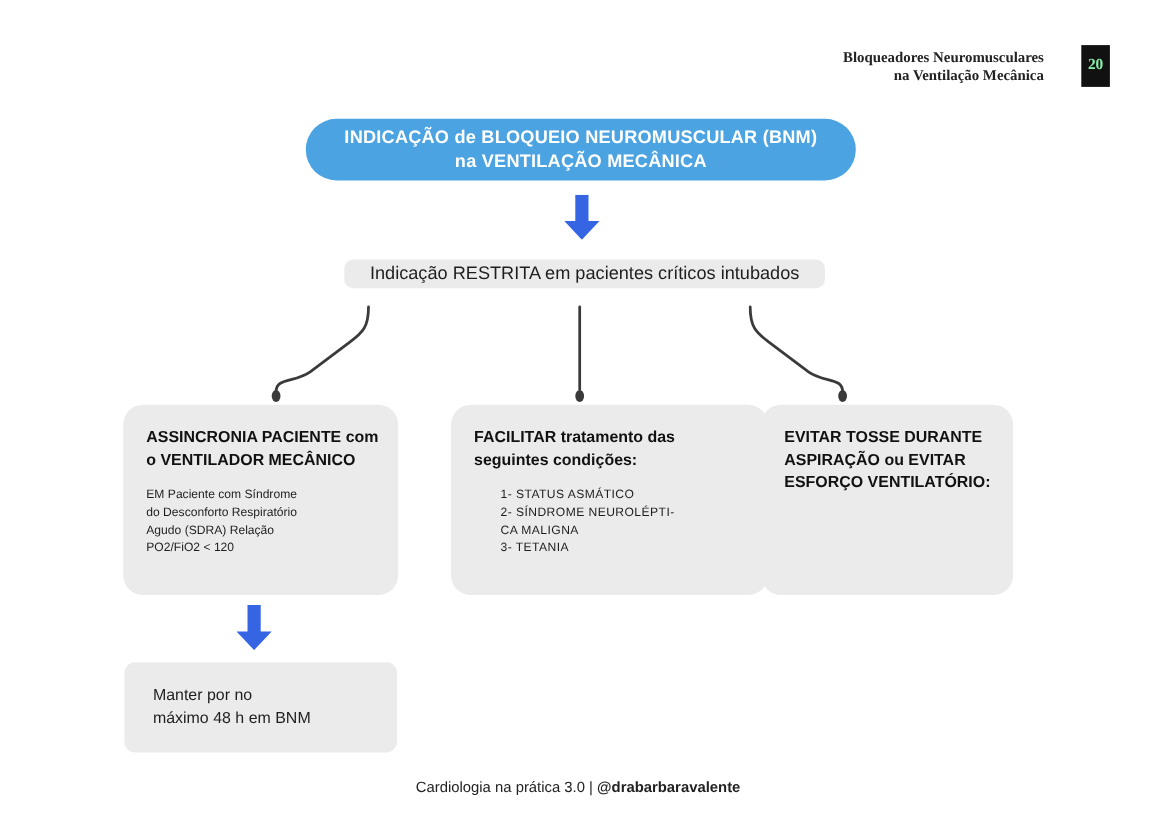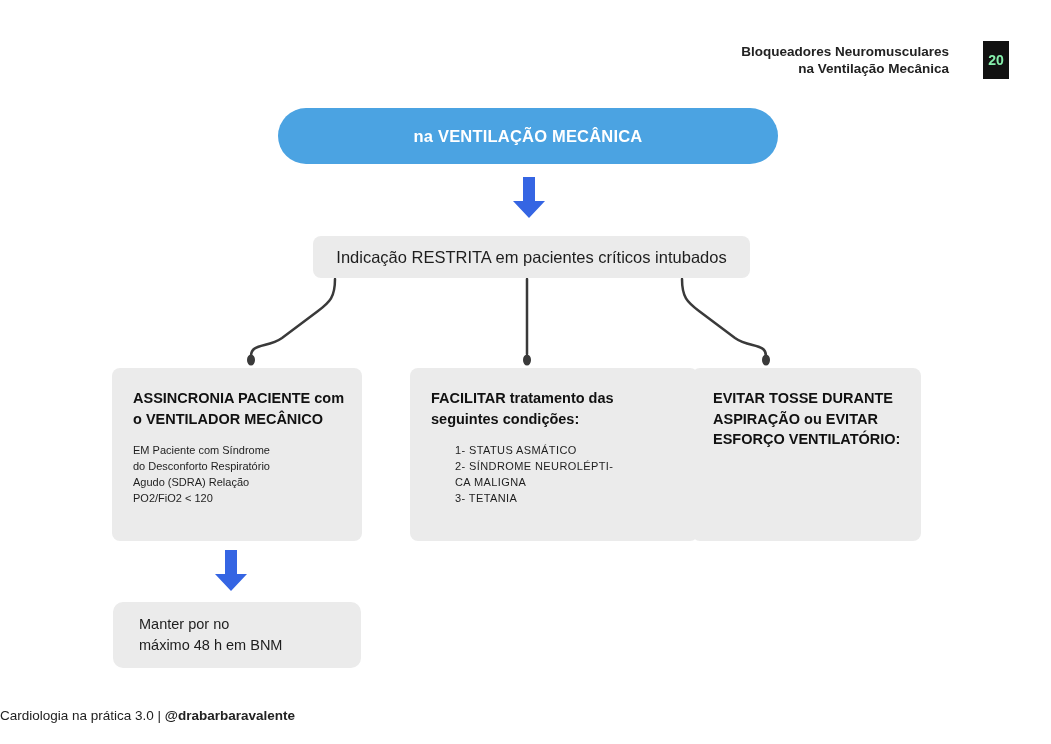--- a/index.html
+++ b/index.html
@@ -15,20 +15,21 @@
   }
 
   
   .header {
     position: absolute;
     top: 41px;
     right: 42px;
     display: flex;
     align-items: flex-start;
     gap: 6px;
+    font-family: Liberation Serif, serif;
   }
   .header-titles {
     text-align: right;
     font-size: 13.5px;
     font-weight: 700;
     line-height: 1.28;
     color: #222;
     padding-top: 2px;
   }
   .page-badge {
@@ -77,21 +78,21 @@
   .arrow svg { display: block; width: 100%; height: 100%; }
   .arrow-1 { left: 513px; top: 177px; }
   .arrow-2 { left: 215px; top: 550px; }
 
   
   .restriction {
     position: absolute;
     left: 313px;
     top: 236px;
     width: 437px;
-    height: 42px;
+    height: 26px;
     background: var(--box-gray, #EBEBEB);
     border-radius: 8px;
     display: flex;
     align-items: center;
     justify-content: center;
     font-size: 16.5px;
     color: #1e1e1e;
     z-index: 2;
   }
 
@@ -103,21 +104,21 @@
     color: var(--line-dark, #3a3a3a);
     pointer-events: none;
   }
 
   
   .branch {
     position: absolute;
     top: 368px;
     height: 173px;
     background: var(--box-gray, #EBEBEB);
-    border-radius: 8px;
+    border-radius: 18px;
     padding: 20px 16px 16px 21px;
     z-index: 2;
   }
   .branch-1 { left: 112px; width: 250px; }
   .branch-2 { left: 410px; width: 288px; }
   .branch-3 { left: 692px; width: 229px; }
   .branch-heading {
     font-size: 14.5px;
     font-weight: 800;
     line-height: 1.42;
@@ -132,59 +133,60 @@
     white-space: pre-line;
   }
   .branch-2 .branch-body, .branch-3 .branch-body { letter-spacing: 0.4px; margin-left: 24px; }
 
   
   .duration {
     position: absolute;
     left: 113px;
     top: 602px;
     width: 248px;
-    height: 66px;
+    height: 82px;
     background: var(--box-gray, #EBEBEB);
     border-radius: 10px;
     display: flex;
     align-items: center;
     padding-left: 26px;
     font-size: 14.5px;
     line-height: 1.45;
     color: #1e1e1e;
     white-space: pre-line;
     z-index: 2;
   }
 
   
   .footer {
     position: absolute;
     left: 0;
     right: 0;
     top: 708px;
-    text-align: left;
+    text-align: center;
     font-size: 13.5px;
     color: #222;
   }
   .footer .handle { font-weight: 700; }
 </style>
 </head>
 <body>
 
 <div class="canvas">
 
   <div class="header">
     <div class="header-titles">
       <div>Bloqueadores Neuromusculares</div>
       <div>na Ventilação Mecânica</div>
     </div>
     <div class="page-badge">20</div>
   </div>
 
   <div class="banner">
+    <div>INDICAÇÃO de BLOQUEIO NEUROMUSCULAR (BNM)</div>
     <div>na VENTILAÇÃO MECÂNICA</div>
   </div>
 
   <div class="arrow arrow-1">
     <svg viewBox="0 0 32 41" aria-hidden="true">
       <polygon points="10,0 22,0 22,24 32,24 16,41 0,24 10,24" fill="currentColor"></polygon>
     </svg>
   </div>
 
   <div class="restriction">Indicação RESTRITA em pacientes críticos intubados</div>

